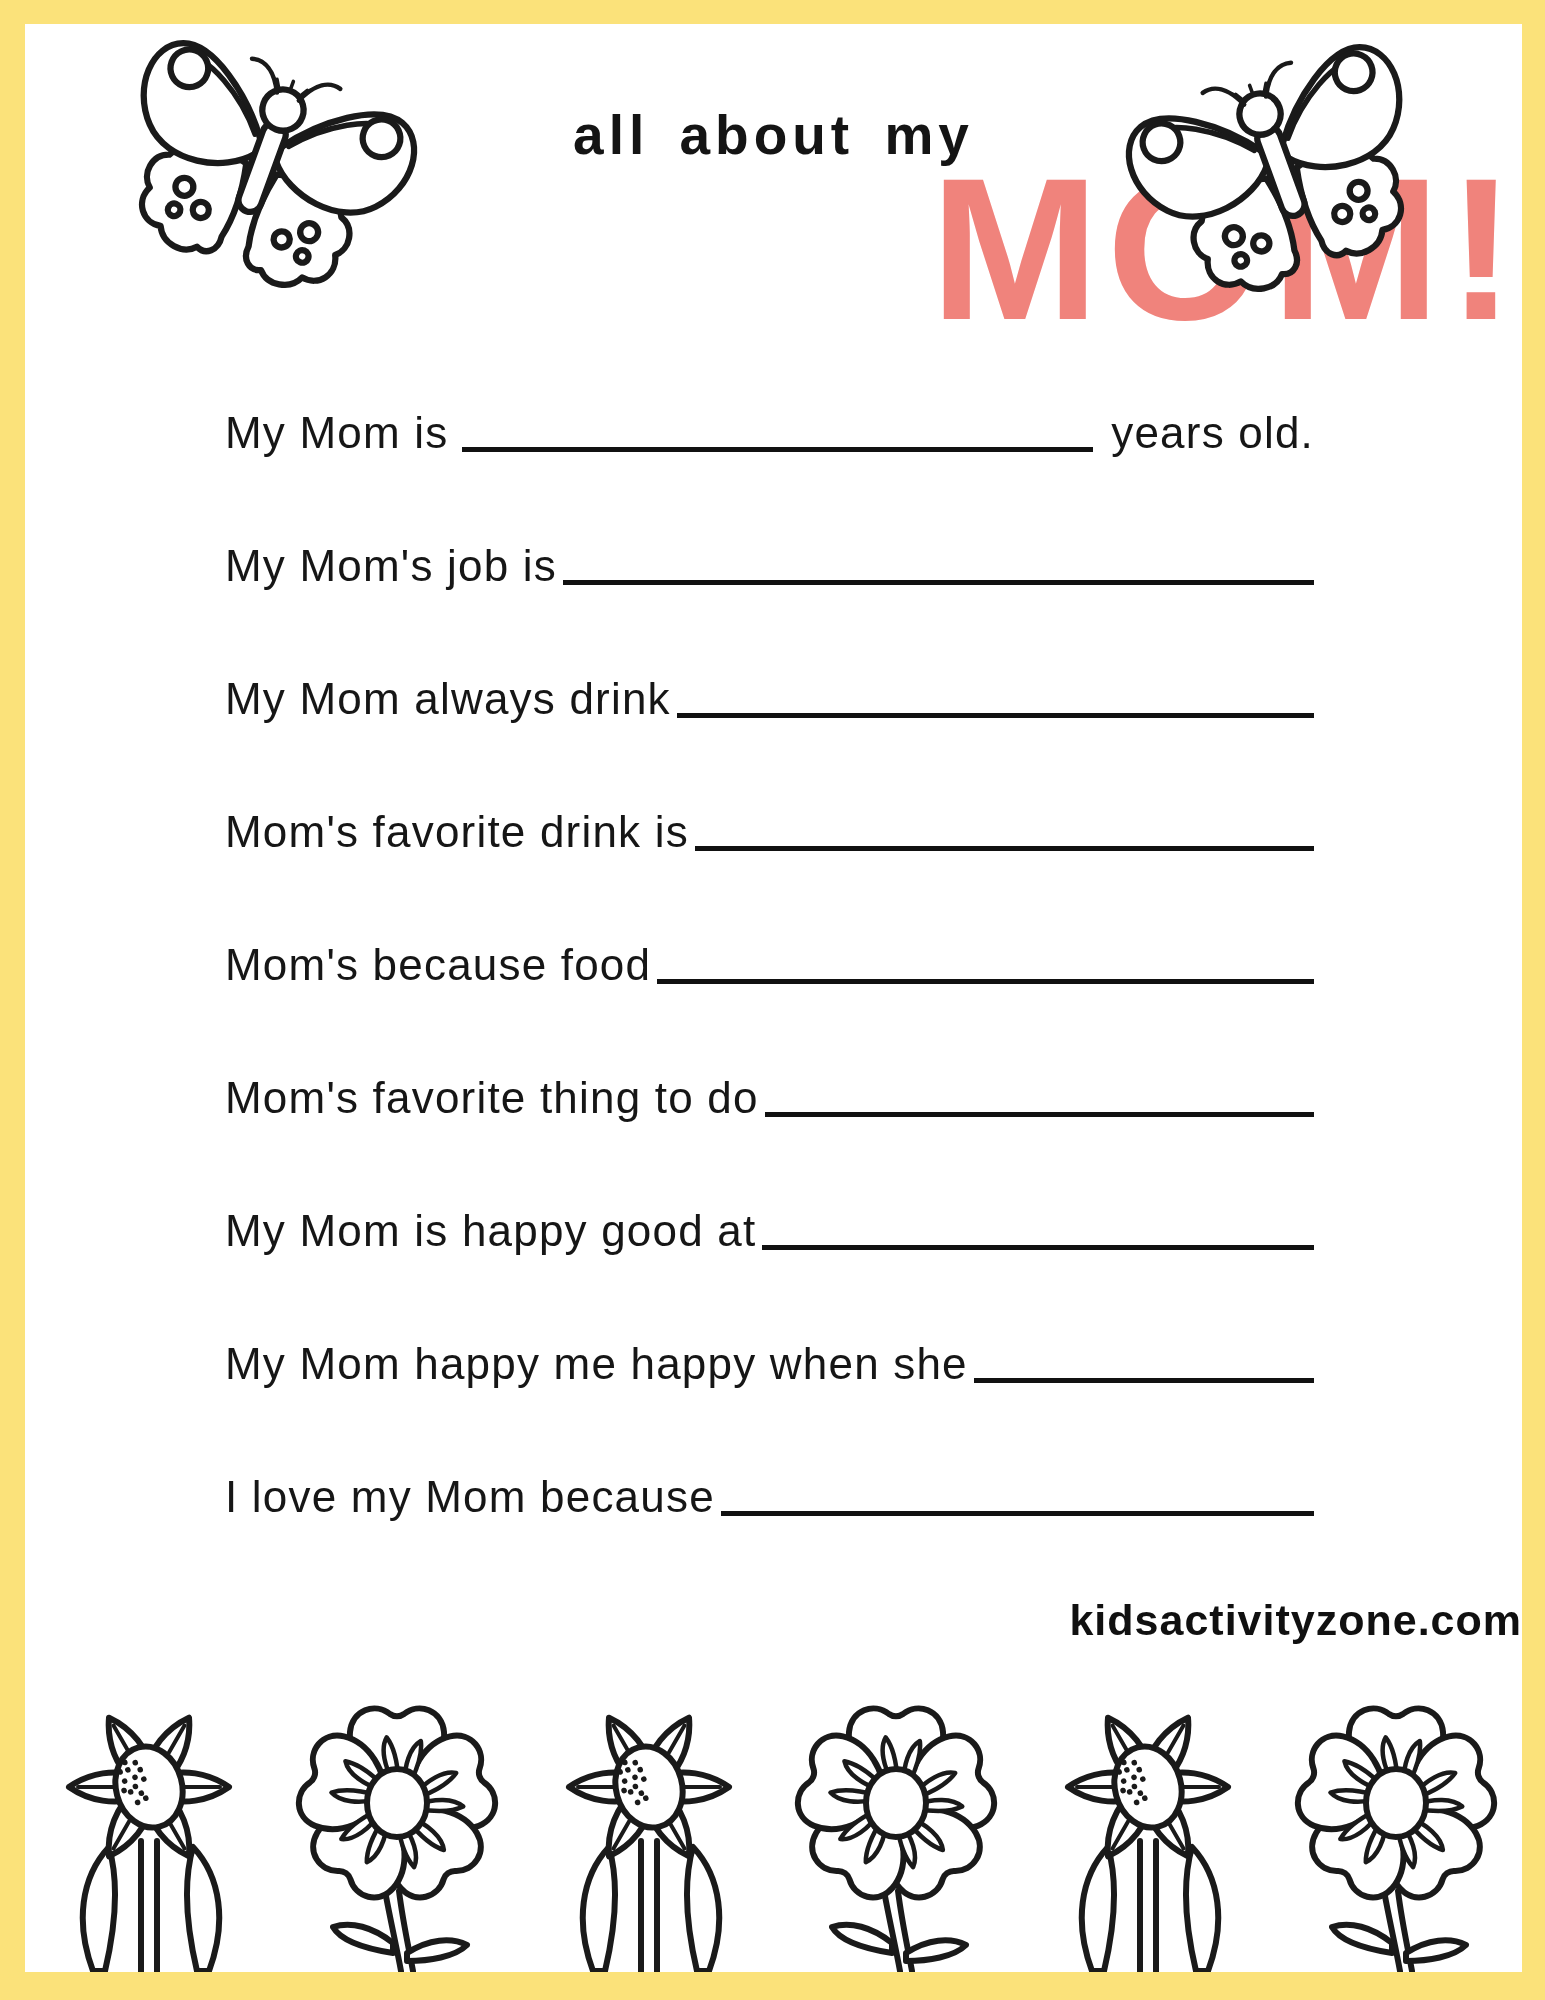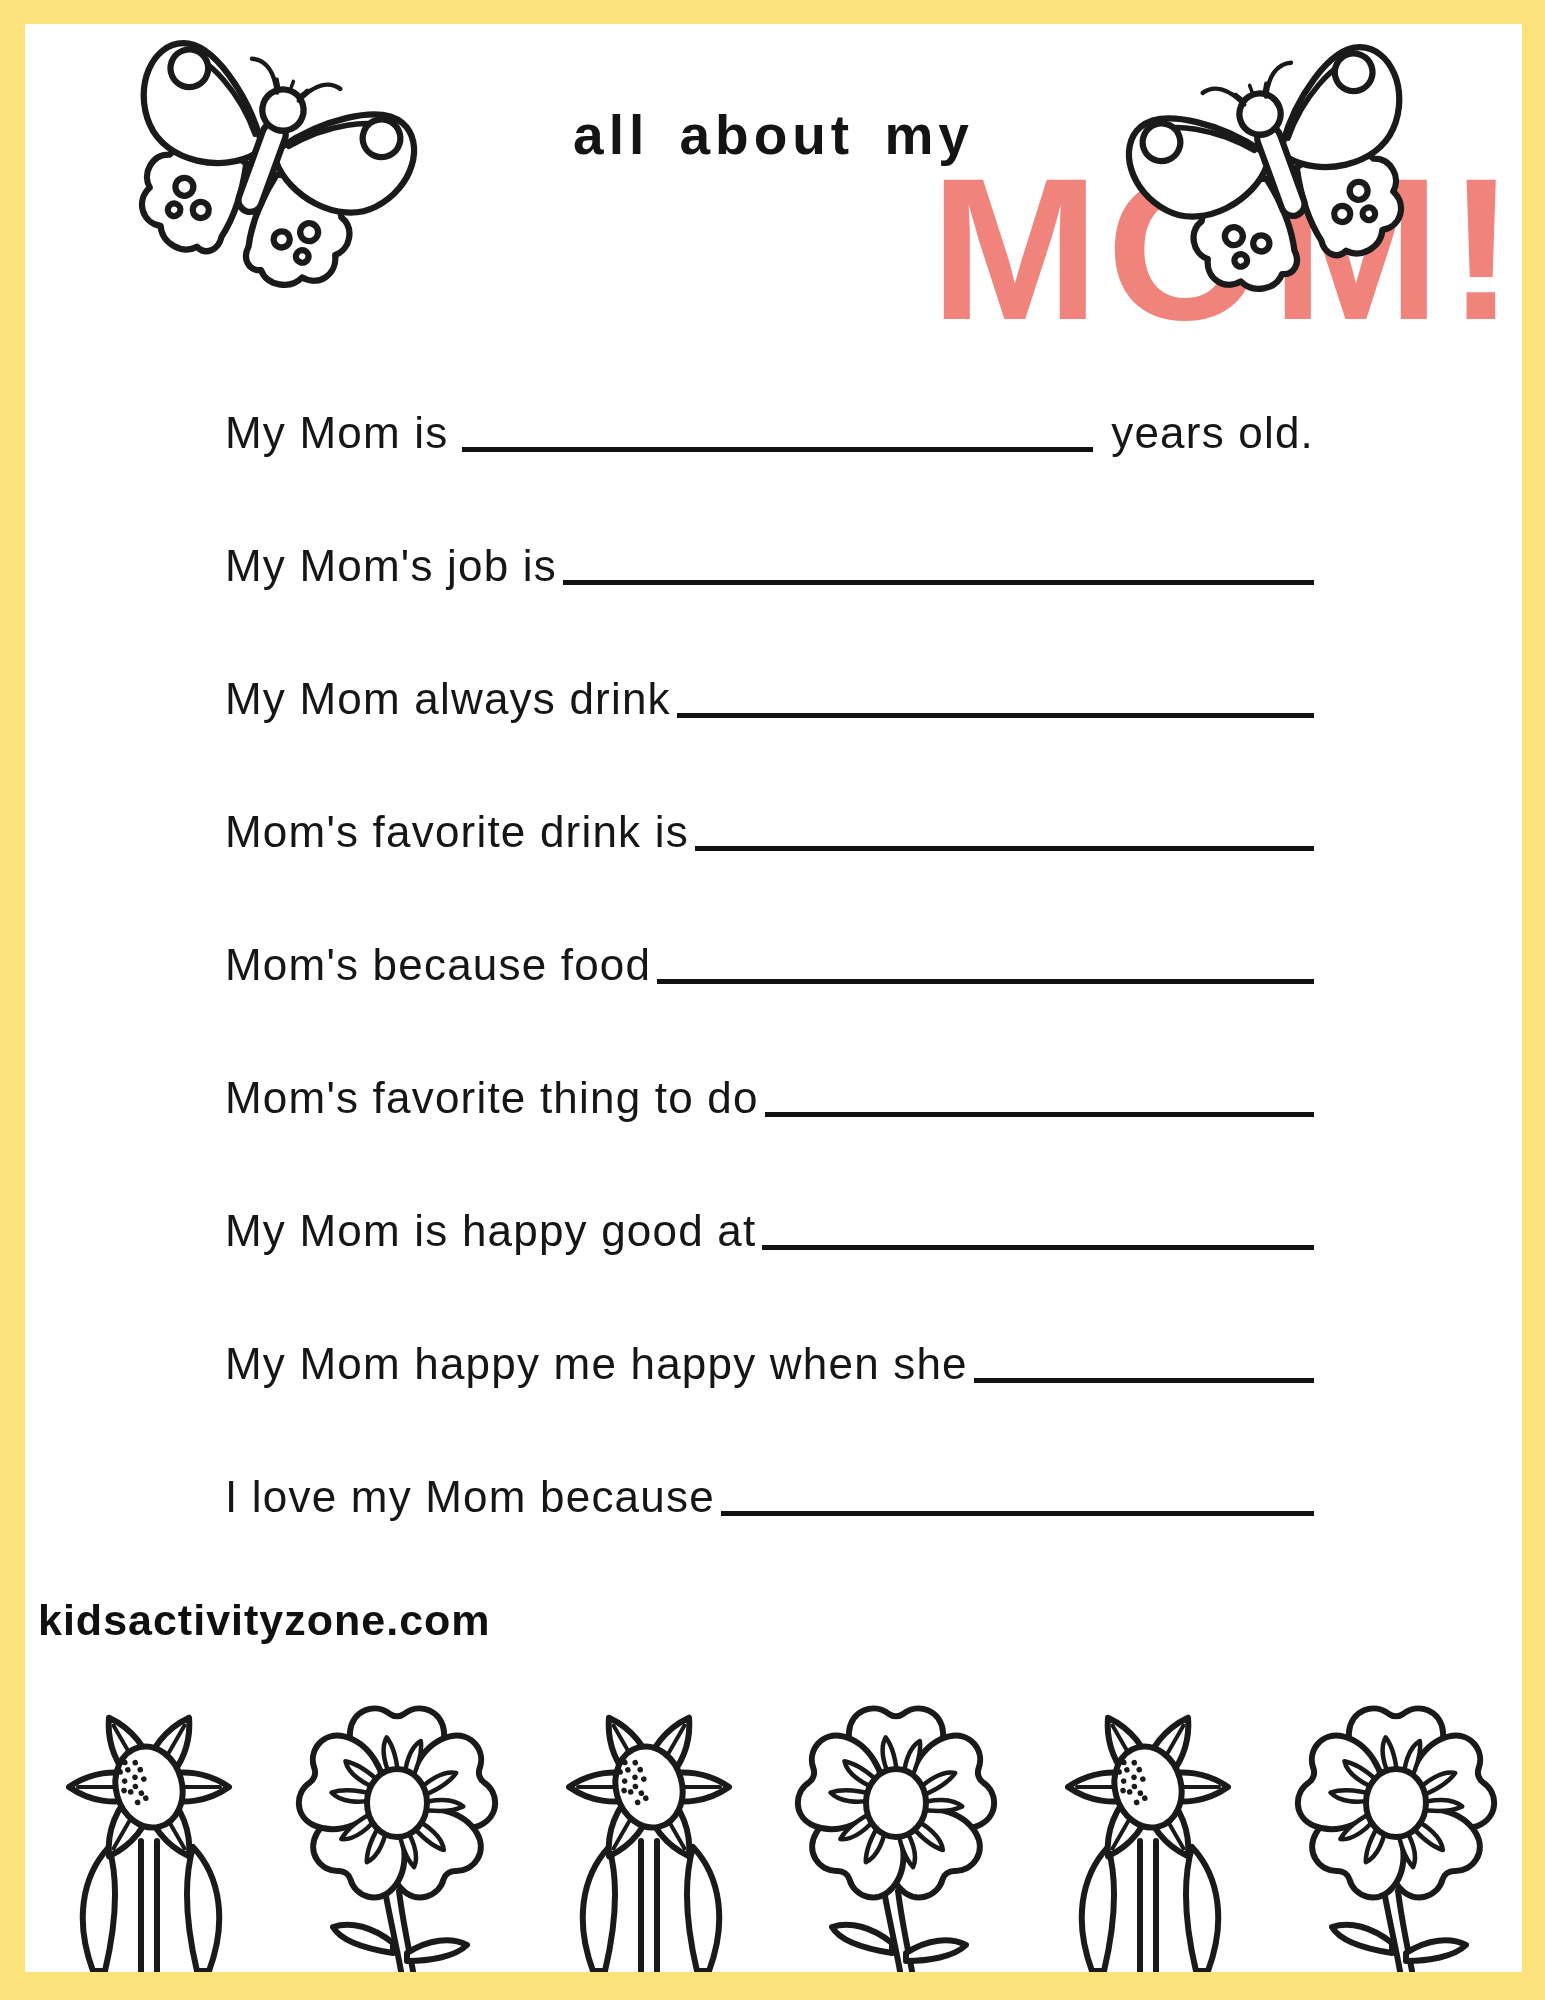--- a/index.html
+++ b/index.html
@@ -20,22 +20,22 @@
           letter-spacing:7px;color:#f0837c;line-height:1;}
 
   
   .qa{position:absolute;left:200px;right:208px;top:300px;text-align:center;}
   .row{height:133px;display:flex;align-items:flex-end;font-size:44px;
        letter-spacing:1.2px;color:#161616;line-height:1.08;white-space:nowrap;}
   .blank{flex:1 1 auto;border-bottom:5px solid #111;height:40px;margin:0 0 5px 6px;}
   .blank.mid{margin:0 18px 5px 14px;}
 
   
-  .site{position:absolute;left:0;right:0;top:1572px;text-align:left;
-        font-size:43px;font-weight:bold;letter-spacing:1px;color:#101010;padding-left:13px;}
+  .site{position:absolute;left:0;right:0;top:1572px;text-align:right;
+        font-size:43px;font-weight:bold;letter-spacing:1px;color:#101010;}
 
   
   .flowers{position:absolute;left:0;right:0;bottom:0;height:282px;
            display:flex;justify-content:space-between;padding:0 4px;}
   .flower{width:240px;height:282px;flex:0 0 auto;}
 </style>
 </head>
 <body>
 
 <svg width="0" height="0" style="position:absolute" aria-hidden="true">

